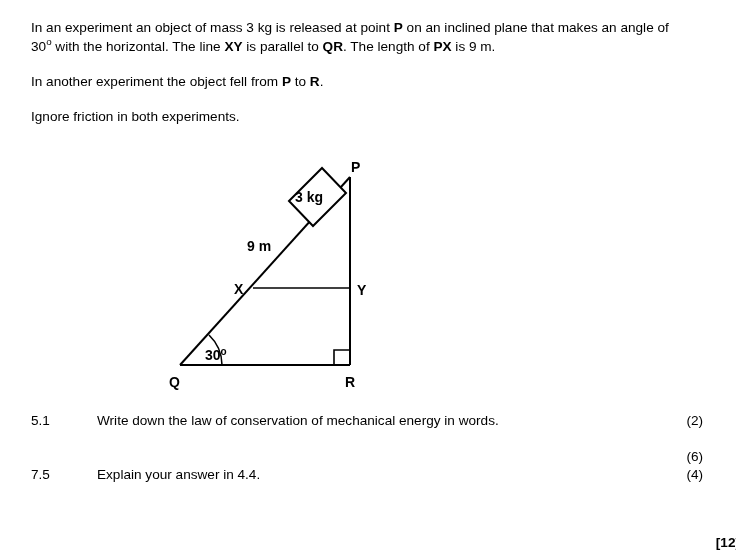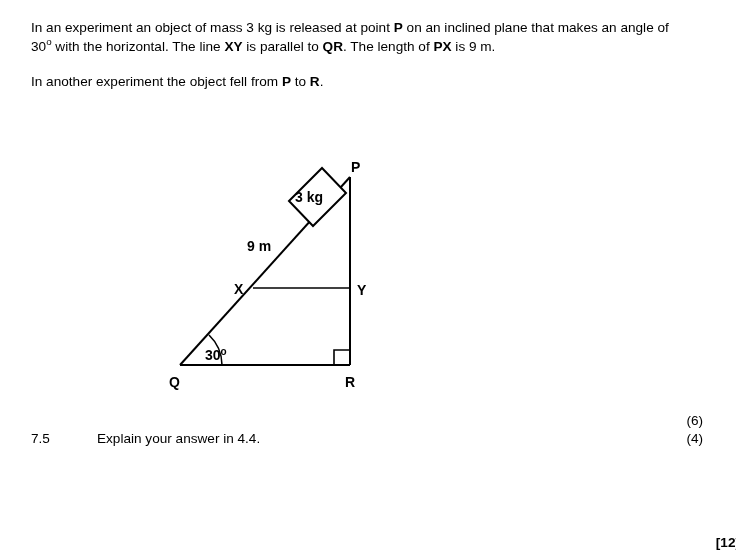--- a/index.html
+++ b/index.html
@@ -93,20 +93,21 @@
 </head>
 <body>
 
 <div class="page">
 
   <div class="intro">
     <p class="para p1"><span>In an experiment an object of mass 3 kg is released at point </span><b>P</b><span> on an inclined plane that makes an angle of 30</span><sup>o</sup><span> with the horizontal. The line </span><b>XY</b><span> is parallel to </span><b>QR</b><span>. The length of </span><b>PX</b><span> is 9 m.</span></p>
 
     <p class="para p2"><span>In another experiment the object fell from </span><b>P</b><span> to </span><b>R</b><span>.</span></p>
 
+    <p class="para p3">Ignore friction in both experiments.</p>
   </div>
 
   <div class="figure">
     <svg width="280" height="245" viewBox="0 0 280 245" xmlns="http://www.w3.org/2000/svg">
 
       <line x1="30" y1="210" x2="200" y2="22" stroke="#000" stroke-width="2"></line>
       <line x1="30" y1="210" x2="200" y2="210" stroke="#000" stroke-width="2"></line>
       <line x1="200" y1="22" x2="200" y2="210" stroke="#000" stroke-width="2"></line>
 
       <line x1="103" y1="133" x2="200" y2="133" stroke="#000" stroke-width="1.6"></line>
@@ -123,20 +124,25 @@
       <text x="84" y="139" font-family="Liberation Sans, sans-serif" font-size="14" font-weight="bold">X</text>
       <text x="207" y="140" font-family="Liberation Sans, sans-serif" font-size="14" font-weight="bold">Y</text>
       <text x="145" y="47" font-family="Liberation Sans, sans-serif" font-size="14" font-weight="bold">3 kg</text>
       <text x="97" y="96" font-family="Liberation Sans, sans-serif" font-size="14" font-weight="bold">9 m</text>
       <text x="55" y="205" font-family="Liberation Sans, sans-serif" font-size="14" font-weight="bold"><tspan>30</tspan><tspan font-size="10" dy="-5">o</tspan></text>
     </svg>
   </div>
 
   <div class="questions">
 
+    <div class="qrow">
+      <div class="qnum">5.1</div>
+      <div class="qtext">Write down the law of conservation of mechanical energy in words.</div>
+      <div class="qmarks">(2)</div>
+    </div>
 
     <div class="qrow">
       <div class="qmarks">(6)</div>
     </div>
 
     <div class="qrow">
       <div class="qnum">7.5</div>
       <div class="qtext">Explain your answer in 4.4.</div>
       <div class="qmarks">(4)</div>
     </div>

